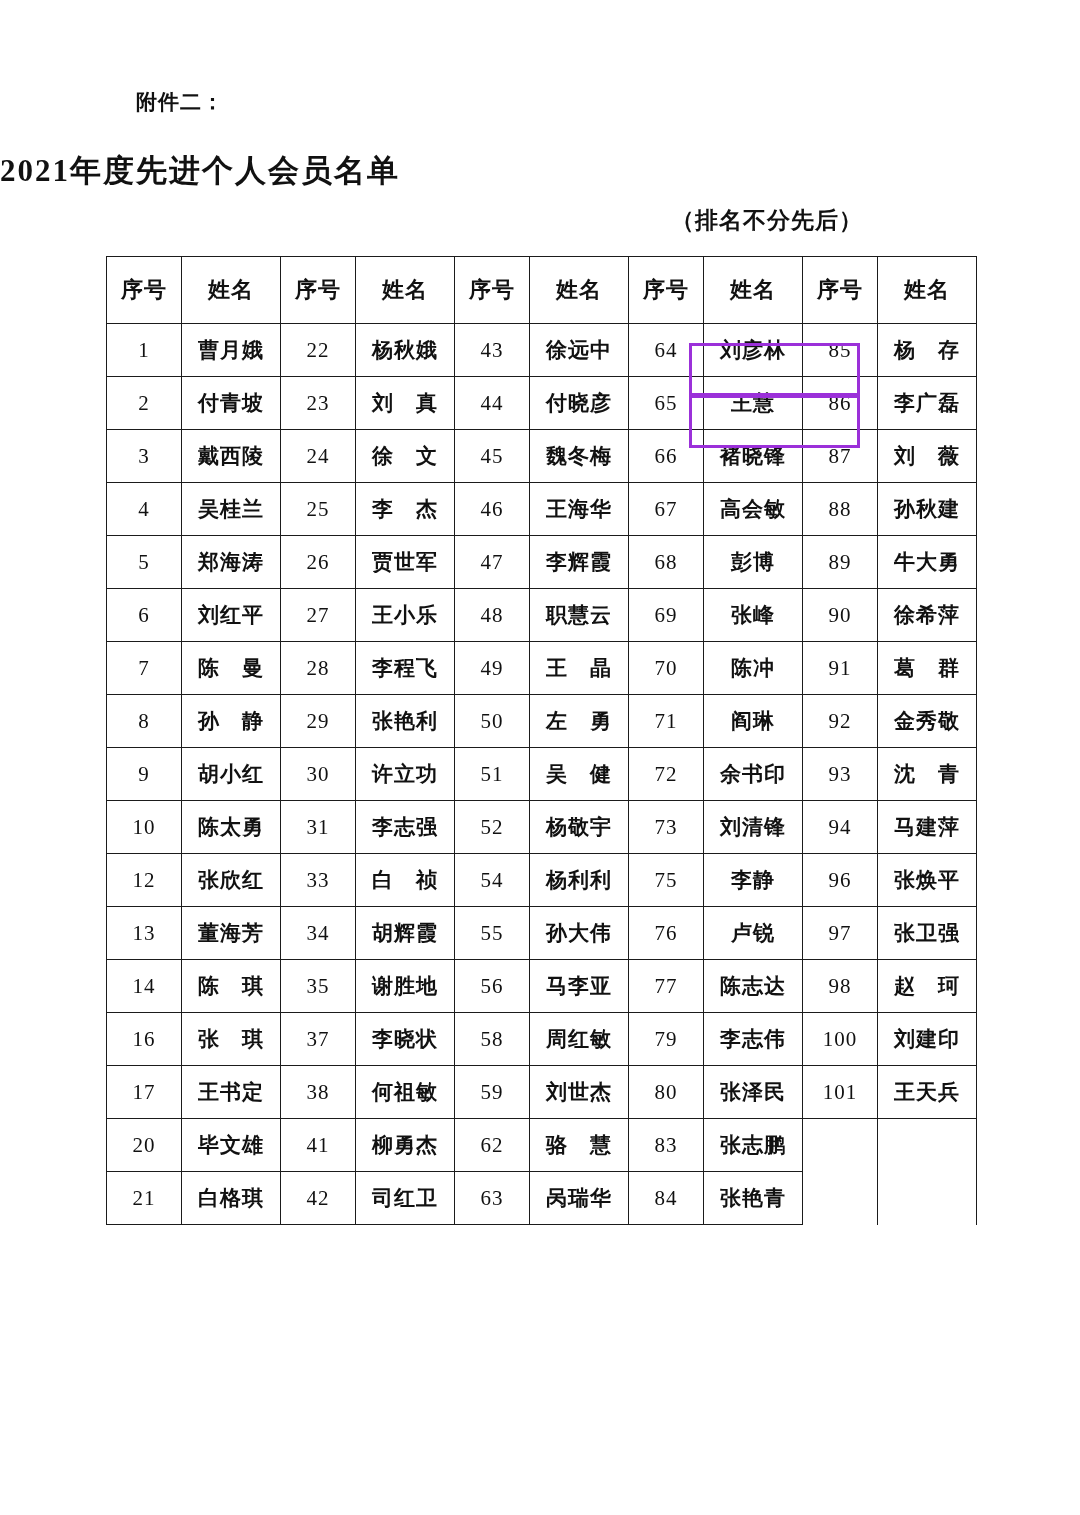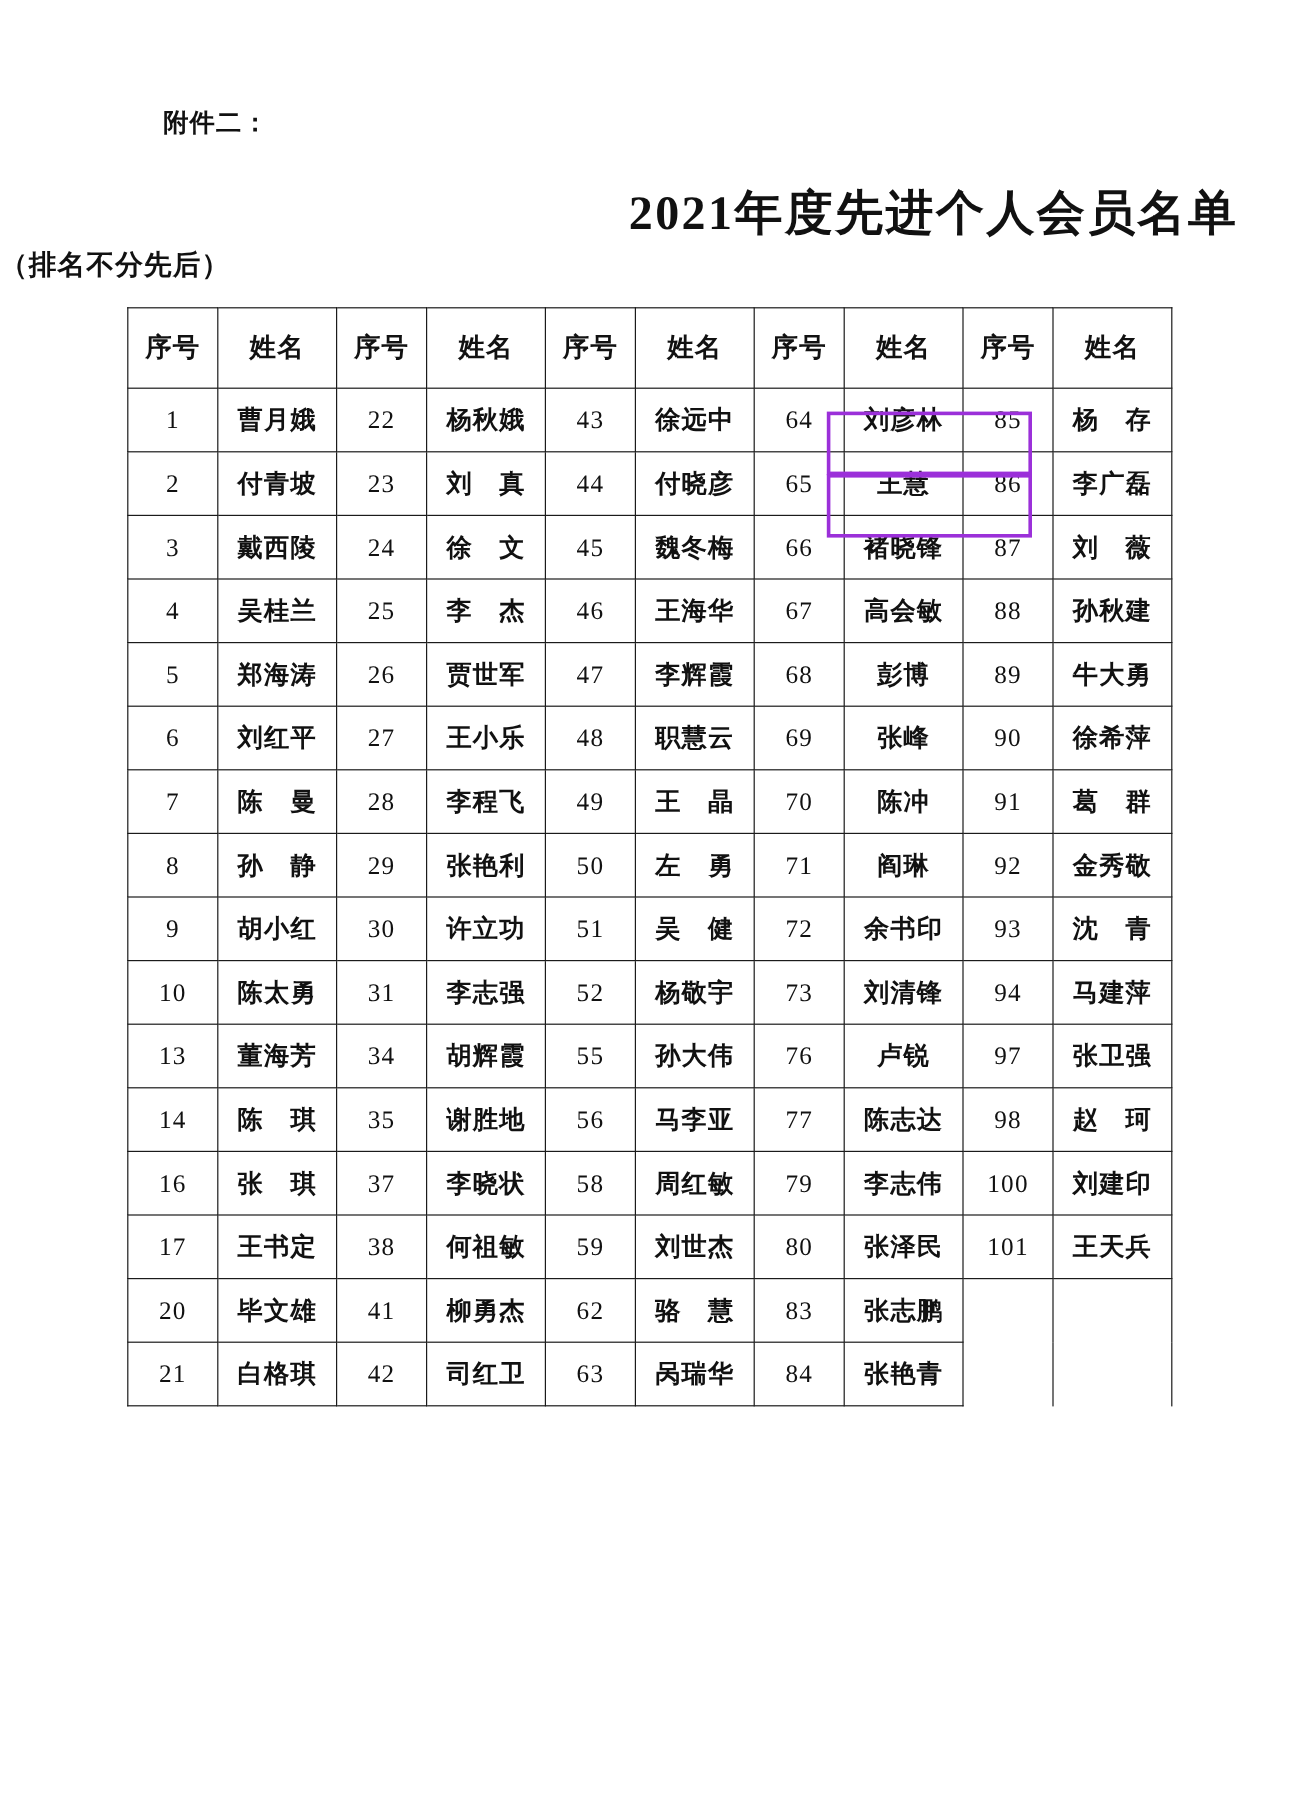--- a/index.html
+++ b/index.html
@@ -27,31 +27,31 @@
     top: 88px;
     font-size: 21px;
     font-weight: bold;
     letter-spacing: 1px;
   }
   .doc-title {
     position: absolute;
     left: 0;
     top: 150px;
     width: 1032px;
-    text-align: right;
-    font-size: 40px;
+    text-align: left;
+    font-size: 31px;
     font-weight: bold;
     letter-spacing: 2px;
   }
   .doc-subtitle {
     position: absolute;
     left: 0;
     top: 205px;
     width: 863px;
-    text-align: left;
+    text-align: right;
     font-size: 23px;
     font-weight: bold;
     letter-spacing: 1px;
   }
   .table-wrap {
     position: absolute;
     left: 106px;
     top: 256px;
     width: 860px;
   }
@@ -252,20 +252,32 @@
             <td class="num">31</td>
             <td class="name">李志强</td>
             <td class="num">52</td>
             <td class="name">杨敬宇</td>
             <td class="num">73</td>
             <td class="name">刘清锋</td>
             <td class="num">94</td>
             <td class="name">马建萍</td>
           </tr>
           <tr>
+            <td class="num">12</td>
+            <td class="name">张欣红</td>
+            <td class="num">33</td>
+            <td class="name">白　祯</td>
+            <td class="num">54</td>
+            <td class="name">杨利利</td>
+            <td class="num">75</td>
+            <td class="name">李静</td>
+            <td class="num">96</td>
+            <td class="name">张焕平</td>
+          </tr>
+          <tr>
             <td class="num">13</td>
             <td class="name">董海芳</td>
             <td class="num">34</td>
             <td class="name">胡辉霞</td>
             <td class="num">55</td>
             <td class="name">孙大伟</td>
             <td class="num">76</td>
             <td class="name">卢锐</td>
             <td class="num">97</td>
             <td class="name">张卫强</td>

